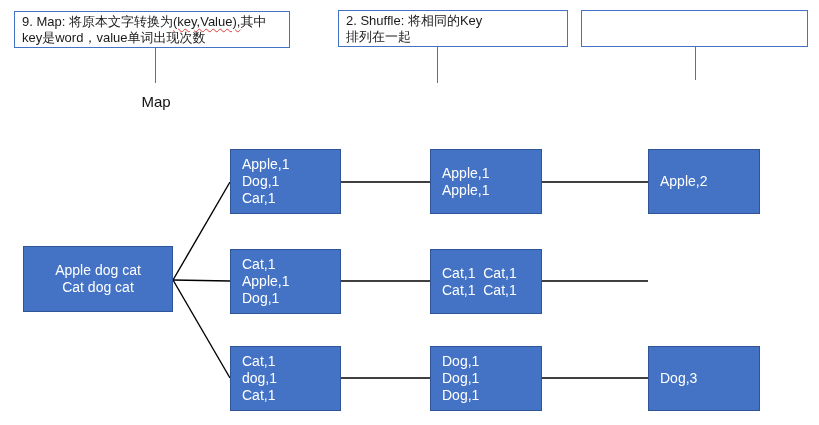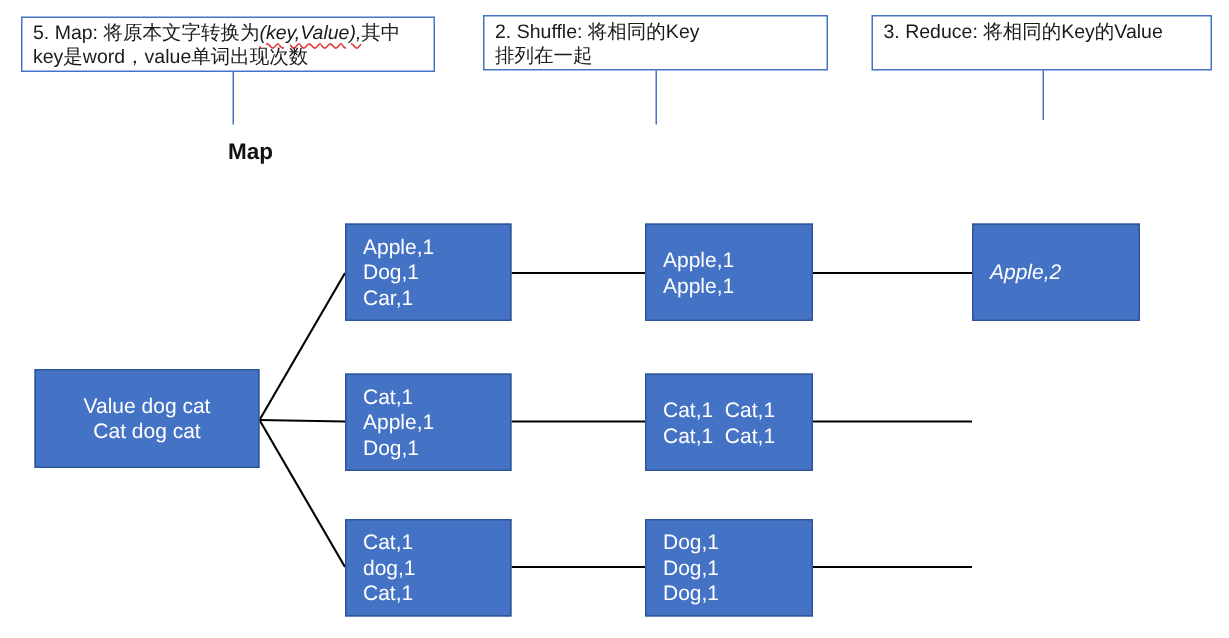--- a/index.html
+++ b/index.html
@@ -21,41 +21,40 @@
     padding: 2px 7px;
     font-size: 13px;
     line-height: 16px;
     color: #1a1a1a;
   }
   .callout .cl-line { white-space: pre; }
   .squiggle {
     text-decoration: underline wavy #e03a3a;
     text-decoration-thickness: 1px;
     text-underline-offset: 2px;
-    font-style: italic;
   }
   #callout-1 { left: 14px;  top: 11px; width: 276px; height: 37px; }
-  #callout-2 { left: 322px; top: 10px; width: 230px; height: 37px; }
+  #callout-2 { left: 338px; top: 10px; width: 230px; height: 37px; }
   #callout-3 { left: 581px; top: 10px; width: 227px; height: 37px; }
 
   
   .stem { position: absolute; width: 0; border-left: 1.5px solid #4472C4; }
   #stem-1 { left: 155px; top: 48px; height: 35px; }
   #stem-2 { left: 437px; top: 47px; height: 36px; }
   #stem-3 { left: 695px; top: 47px; height: 33px; }
 
   
   .stage-label {
     position: absolute;
     width: 90px;
     text-align: center;
     font-size: 15px;
     color: #111111;
   }
-  #label-map     { left: 122px; top: 93px; font-weight: bold; }
+  #label-map     { left: 111px; top: 93px; }
   #label-shuffle { left: 392px; top: 96px; }
   #label-reduce  { left: 655px; top: 93px; }
 
   
   svg.connectors { position: absolute; left: 0; top: 0; }
 
   
   .dbox {
     position: absolute;
     background: #4472C4;
@@ -69,42 +68,41 @@
     justify-content: center;
   }
   .dbox .box-line { white-space: pre; }
   .dbox.left-text  { align-items: flex-start; padding-left: 11px; }
   .dbox.center-text{ align-items: center; text-align: center; }
 
   #source-box { left: 23px; top: 246px; width: 150px; height: 66px; }
 
   .col-map     { left: 230px; width: 111px; }
   .col-shuffle { left: 430px; width: 112px; }
-  .col-reduce  { left: 648px; width: 112px; font-style: italic; }
+  .col-reduce  { left: 648px; width: 112px; }
   .row-1 { top: 149px; height: 65px; }
   .row-2 { top: 249px; height: 65px; }
   .row-3 { top: 346px; height: 65px; }
 </style>
 </head>
 <body>
 
 <div class="canvas">
 
   <div class="callout" id="callout-1">
-    <div class="cl-line"><span>5. Map: 将原本文字转换为</span><span class="squiggle">(key,Value),</span><span>其中</span></div>
+    <div class="cl-line"><span>9. Map: 将原本文字转换为</span><span class="squiggle">(key,Value),</span><span>其中</span></div>
     <div class="cl-line">key是word，value单词出现次数</div>
   </div>
 
   <div class="callout" id="callout-2">
     <div class="cl-line">2. Shuffle: 将相同的Key</div>
     <div class="cl-line">排列在一起</div>
   </div>
 
   <div class="callout" id="callout-3">
-    <div class="cl-line">3. Reduce: 将相同的Key的Value</div>
   </div>
 
   <div class="stem" id="stem-1"></div>
   <div class="stem" id="stem-2"></div>
   <div class="stem" id="stem-3"></div>
 
   <div class="stage-label" id="label-map">Map</div>
 
   <svg class="connectors" width="819" height="425">
     <g stroke="#000000" stroke-width="1.4">
@@ -114,21 +112,21 @@
       <line x1="341" y1="182" x2="430" y2="182"></line>
       <line x1="341" y1="281" x2="430" y2="281"></line>
       <line x1="341" y1="378" x2="430" y2="378"></line>
       <line x1="542" y1="182" x2="648" y2="182"></line>
       <line x1="542" y1="281" x2="648" y2="281"></line>
       <line x1="542" y1="378" x2="648" y2="378"></line>
     </g>
   </svg>
 
   <div class="dbox center-text" id="source-box">
-    <div class="box-line">Value dog cat</div>
+    <div class="box-line">Apple dog cat</div>
     <div class="box-line">Cat dog cat</div>
   </div>
 
   <div class="dbox left-text col-map row-1">
     <div class="box-line">Apple,1</div>
     <div class="box-line">Dog,1</div>
     <div class="box-line">Car,1</div>
   </div>
   <div class="dbox left-text col-map row-2">
     <div class="box-line">Cat,1</div>
@@ -151,14 +149,17 @@
   </div>
   <div class="dbox left-text col-shuffle row-3">
     <div class="box-line">Dog,1</div>
     <div class="box-line">Dog,1</div>
     <div class="box-line">Dog,1</div>
   </div>
 
   <div class="dbox left-text col-reduce row-1">
     <div class="box-line">Apple,2</div>
   </div>
+  <div class="dbox left-text col-reduce row-3">
+    <div class="box-line">Dog,3</div>
+  </div>
 
 </div>
 
 </body></html>

